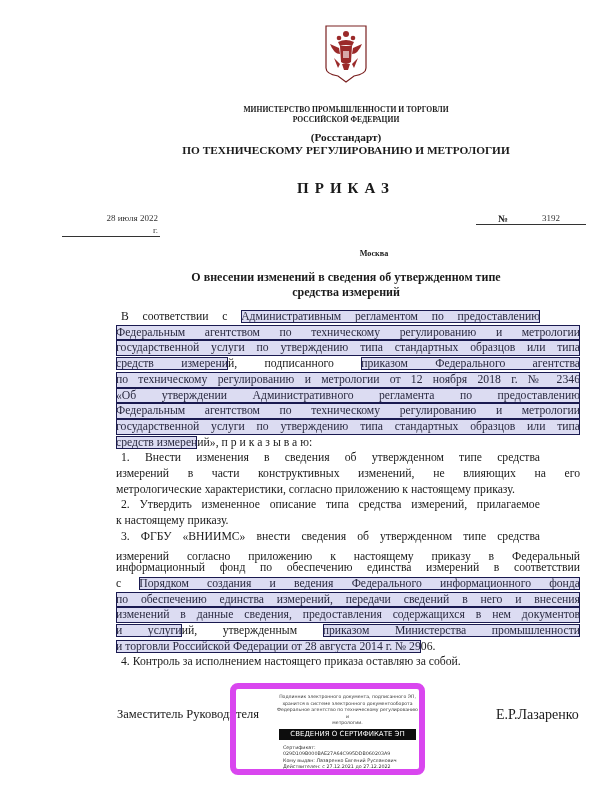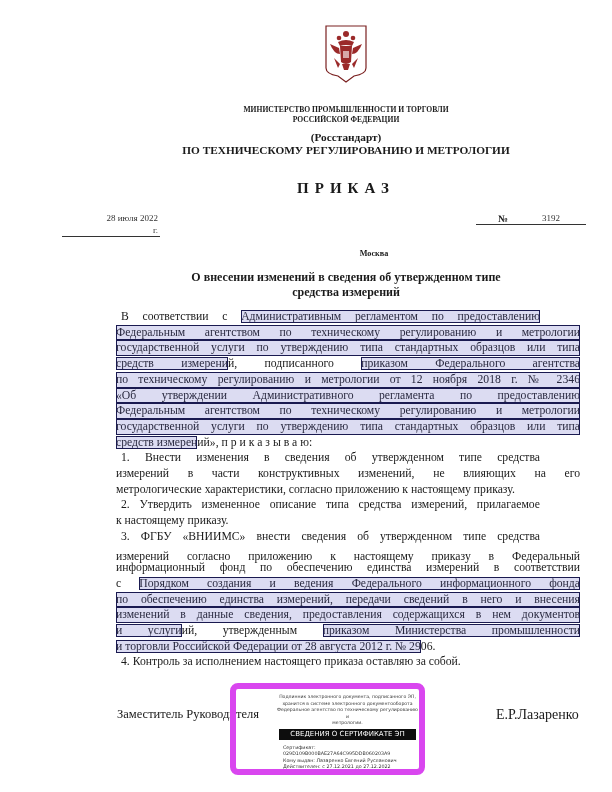--- a/index.html
+++ b/index.html
@@ -92,21 +92,21 @@
 </div>
 
 <div>
   <div class="abs line ind" style="top:528.8px">3. ФГБУ «ВНИИМС» внести сведения об утвержденном типе средства</div>
   <div class="abs line" style="top:549px">измерений согласно приложению к настоящему приказу в Федеральный</div>
   <div class="abs line" style="top:560.2px">информационный фонд по обеспечению единства измерений в соответствии</div>
   <div class="abs line" style="top:575.9px"><span>с </span><span class="hl">Порядком создания и ведения Федерального информационного фонда</span></div>
   <div class="abs line" style="top:591.6px"><span class="hl" style="display:inline-block;width:100%;text-align:justify;text-align-last:justify;">по обеспечению единства измерений, передачи сведений в него и внесения</span></div>
   <div class="abs line" style="top:607.3px"><span class="hl" style="display:inline-block;width:100%;text-align:justify;text-align-last:justify;">изменений в данные сведения, предоставления содержащихся в нем документов</span></div>
   <div class="abs line" style="top:623px"><span class="hl" style="word-spacing: 0.003125px;">и услуги</span><span style="word-spacing: 0.003125px;">ий, утвержденным </span><span class="hl" style="word-spacing: 0.003125px;">приказом Министерства промышленности</span></div>
-  <div class="abs line last" style="top:638.7px"><span class="hl">и торговли Российской Федерации от 28 августа 2012 г. № 29</span><span>06.</span></div>
+  <div class="abs line last" style="top:638.7px"><span class="hl">и торговли Российской Федерации от 28 августа 2014 г. № 29</span><span>06.</span></div>
 </div>
 
 <div class="abs line ind last" style="top:654.4px">4. Контроль за исполнением настоящего приказа оставляю за собой.</div>
 
 <div class="abs sigleft">Заместитель Руководителя</div>
 <div class="abs sigright">Е.Р.Лазаренко</div>
 
 <div class="abs stamp">
   <div class="intro">
     <div>Подлинник электронного документа, подписанного ЭП,</div>

